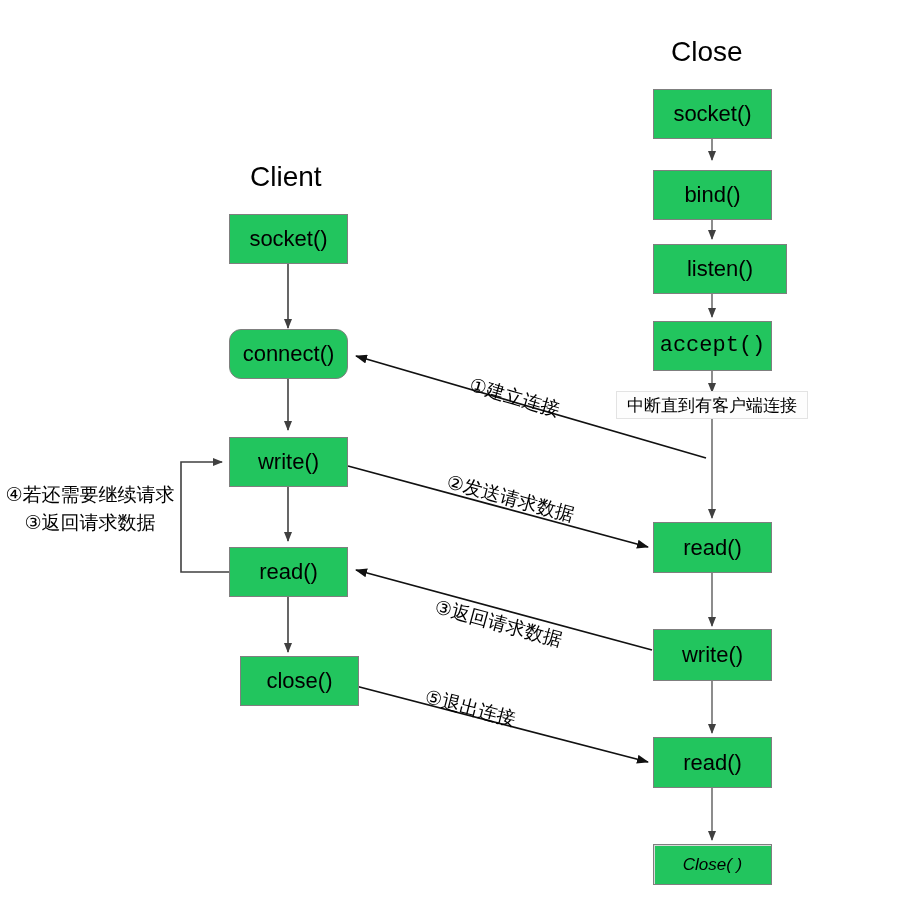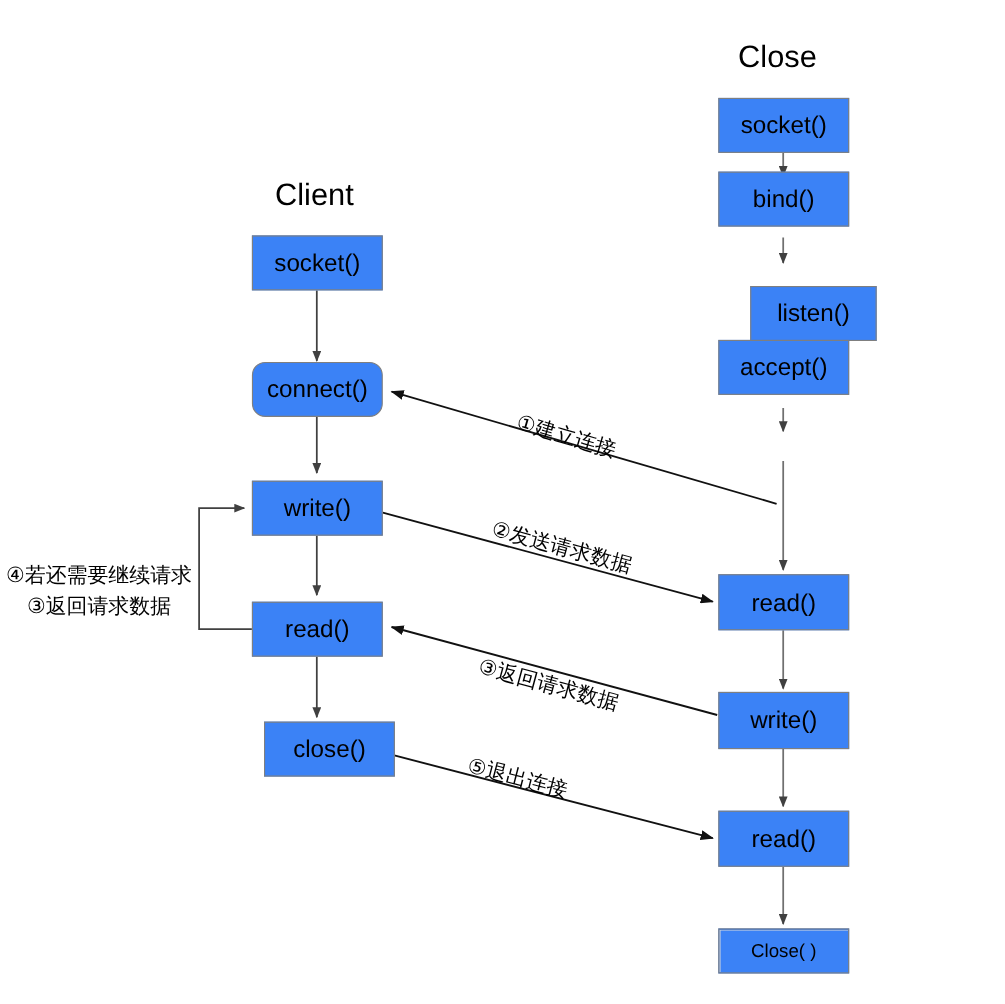--- a/index.html
+++ b/index.html
@@ -26,21 +26,21 @@
   #connector-layer {
     position: absolute;
     left: 0; top: 0;
     width: 914px;
     height: 913px;
   }
   
   .node {
     position: absolute;
     box-sizing: border-box;
-    background: #3b82f6;
+    background: #22c55e;
     border: 1px solid #7f7f7f;
     display: flex;
     align-items: center;
     justify-content: center;
     font-size: 22px;
     line-height: 1;
     color: #000000;
     z-index: 3;
   }
   .node.small-label {
@@ -147,33 +147,34 @@
   <div class="col-title" style="left:250px; top:163px;text-align:right;">Client</div>
   <div class="col-title" style="left:671px; top:38px;">Close</div>
 
   <div class="node" style="left:229px; top:214px; width:119px; height:50px;">socket()</div>
   <div class="node" style="left:229px; top:329px; width:119px; height:50px;border-radius:12px;">connect()</div>
   <div class="node" style="left:229px; top:437px; width:119px; height:50px;">write()</div>
   <div class="node" style="left:229px; top:547px; width:119px; height:50px;">read()</div>
   <div class="node" style="left:240px; top:656px; width:119px; height:50px;">close()</div>
 
   <div class="node" style="left:653px; top:89px; width:119px; height:50px;">socket()</div>
-  <div class="node" style="left:653px; top:156px; width:119px; height:50px;">bind()</div>
-  <div class="node" style="left:653px; top:260px; width:115px; height:50px;margin-left:29px;">listen()</div>
-  <div class="node" style="left:653px; top:309px; width:119px; height:50px;">accept()</div>
+  <div class="node" style="left:653px; top:170px; width:119px; height:50px;">bind()</div>
+  <div class="node" style="left:653px; top:244px; width:134px; height:50px;">listen()</div>
+  <div class="node" style="left:653px; top:321px; width:119px; height:50px;font-family:Liberation Mono, monospace;">accept()</div>
 
+  <div class="note-box" style="left:616px; top:391px; width:192px; height:28px;">中断直到有客户端连接</div>
 
   <div class="node" style="left:653px; top:522px; width:119px; height:51px;">read()</div>
   <div class="node" style="left:653px; top:629px; width:119px; height:52px;">write()</div>
   <div class="node" style="left:653px; top:737px; width:119px; height:51px;">read()</div>
-  <div class="node small-label close-final" style="left:653px; top:844px; width:119px; height:41px;">Close( )</div>
+  <div class="node small-label close-final" style="left:653px; top:844px; width:119px; height:41px;font-style:italic;">Close( )</div>
 
   <div class="diag-label" style="left:473px; top:374px; transform: rotate(16.3deg);">①建立连接</div>
   <div class="diag-label" style="left:450px; top:471px; transform: rotate(15.1deg);">②发送请求数据</div>
   <div class="diag-label" style="left:438px; top:596px; transform: rotate(15.1deg);">③返回请求数据</div>
   <div class="diag-label" style="left:428px; top:686px; transform: rotate(14.6deg);">⑤退出连接</div>
 
-  <div class="loop-note" style="left:4px; top:510px; width:172px;">
+  <div class="loop-note" style="left:4px; top:481px; width:172px;">
     <div>④若还需要继续请求</div>
     <div>③返回请求数据</div>
   </div>
 
 </div>
 
 </body></html>

